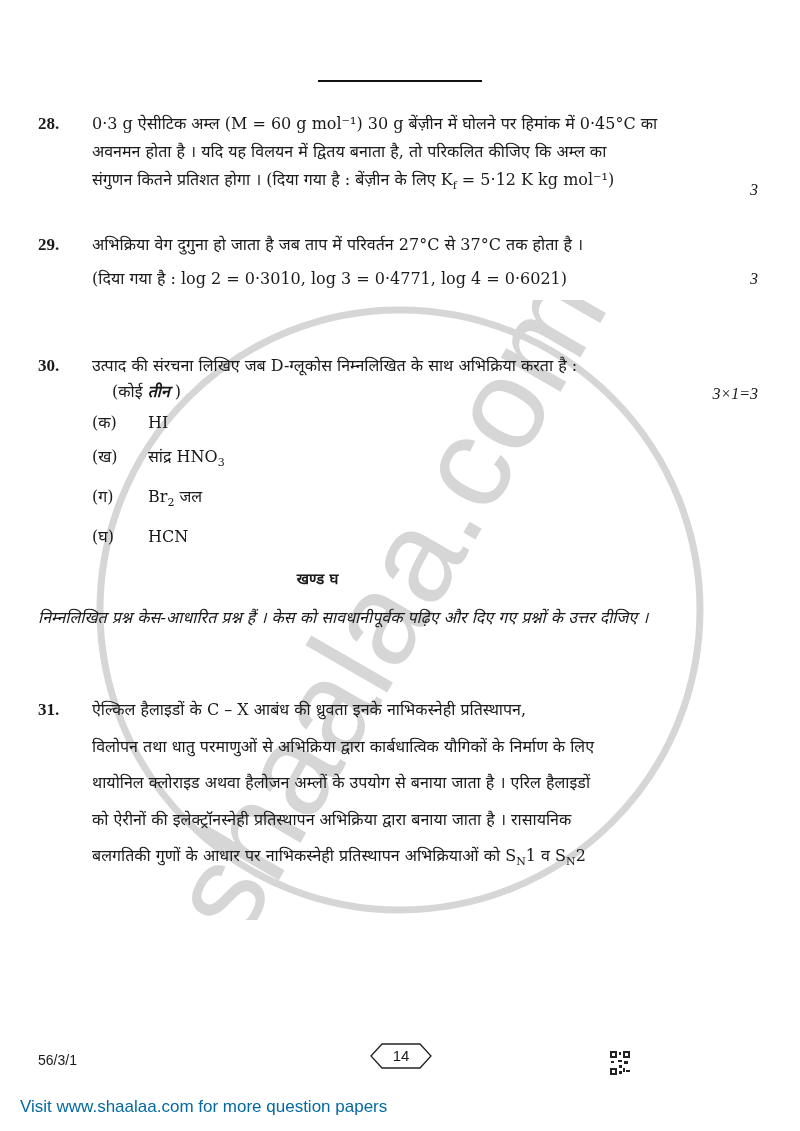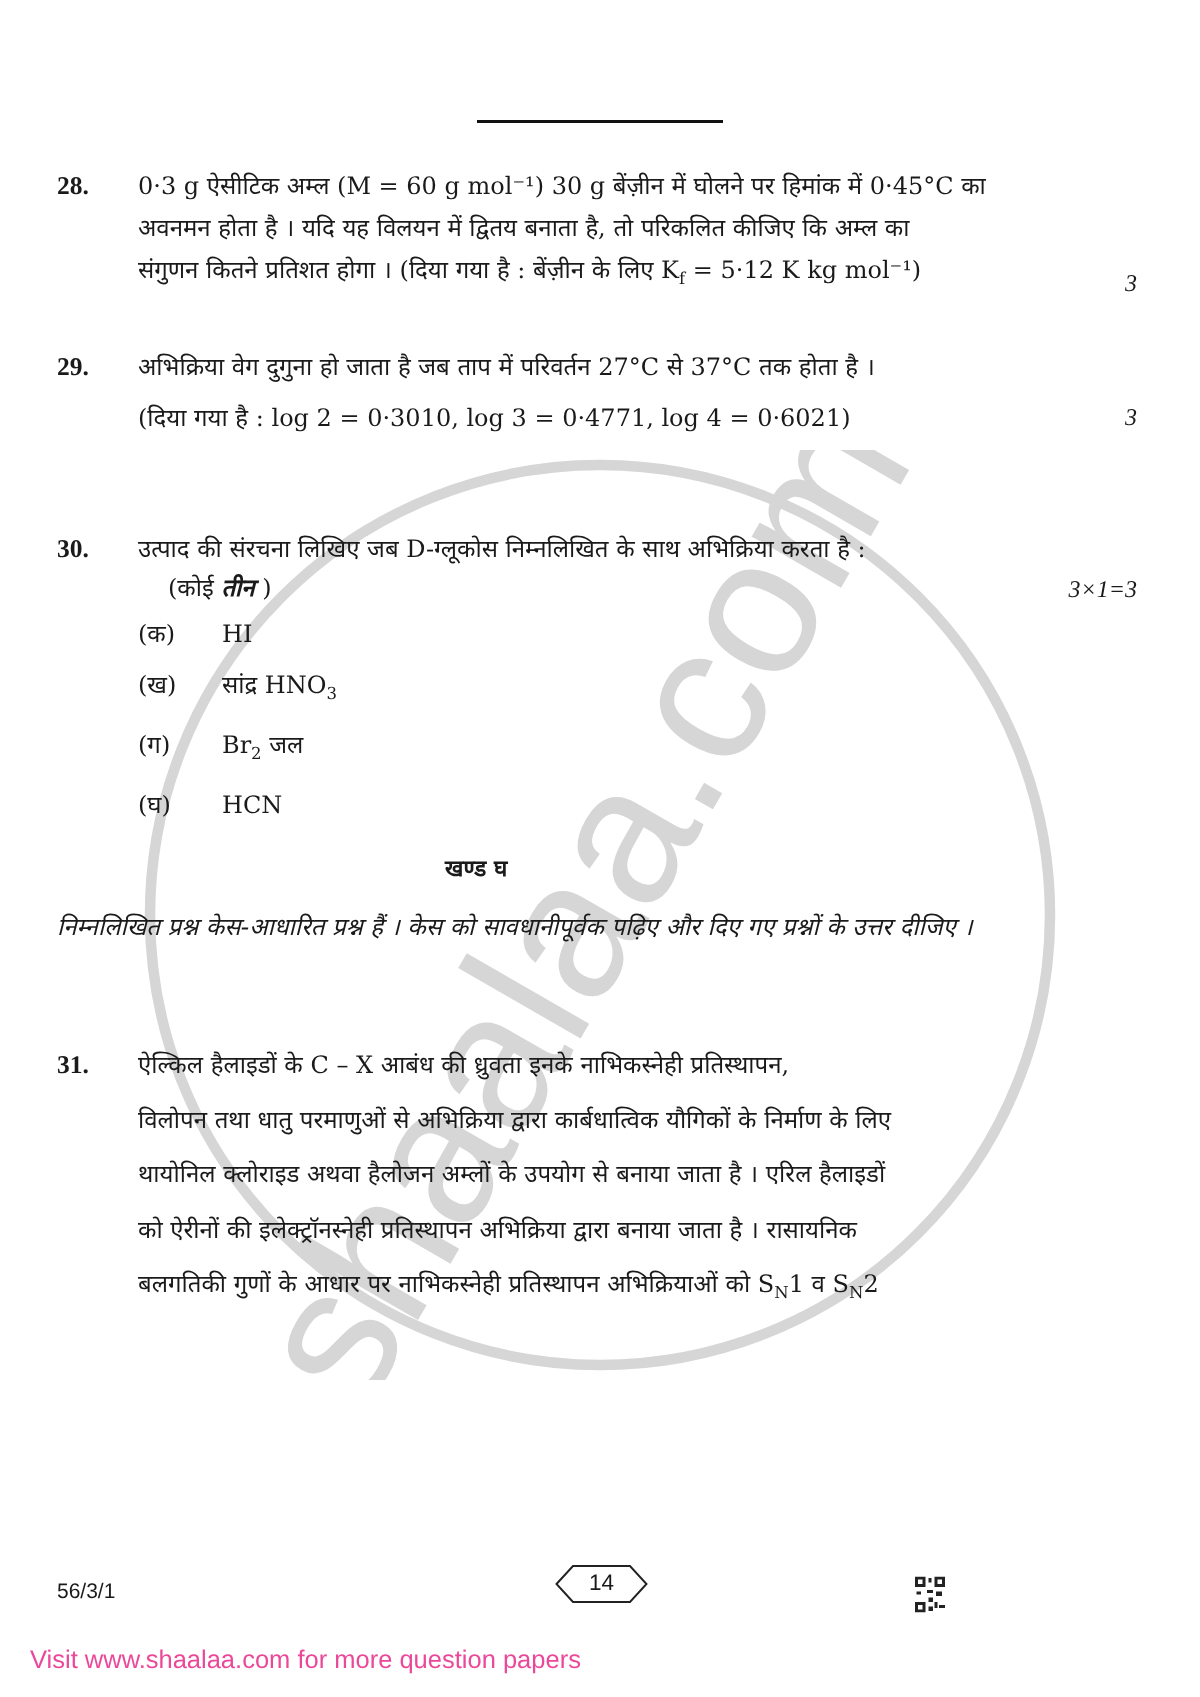--- a/index.html
+++ b/index.html
@@ -13,21 +13,21 @@
   .marks { position:absolute; right:0; font-style:italic; font-family:"Liberation Serif",serif; font-size:16px; }
   .opt { display:flex; margin-left:54px; line-height:34px; }
   .opt-label { width:56px; }
   sub, sup { font-size:11px; }
   .section-title { position:absolute; left:0; width:635px; top:568px; text-align:center; font-weight:bold; font-family:"DejaVu Sans",sans-serif; font-size:15px; }
   .instr { position:absolute; left:38px; width:690px; top:604px; font-style:italic; font-size:16px; line-height:28px; font-family:"DejaVu Sans",sans-serif; }
   .footer-code { position:absolute; left:38px; top:1052px; font-family:"Liberation Sans",sans-serif; font-size:14px; }
   .page-num { position:absolute; left:370px; top:1043px; width:62px; height:26px; }
   .page-num span { position:absolute; left:0; top:0; width:62px; line-height:26px; text-align:center; font-family:"Liberation Sans",sans-serif; font-size:15px; }
   .qr { position:absolute; left:610px; top:1051px; width:20px; height:24px; }
-  .visit { position:absolute; left:20px; top:1097px; font-family:"Liberation Sans",sans-serif; font-size:17px; color:#ec4899; }
+  .visit { position:absolute; left:20px; top:1097px; font-family:"Liberation Sans",sans-serif; font-size:17px; color:#0369a1; }
 </style>
 </head>
 <body>
 
 <div class="top-rule"></div>
 
 <svg class="watermark" viewBox="0 0 620 620">
   <circle cx="310" cy="310" r="300" fill="none" stroke="#d6d6d6" stroke-width="7"></circle>
   <text x="310" y="340" text-anchor="middle" transform="rotate(-60 310 310)" font-family="Liberation Sans, sans-serif" font-size="130" fill="#d6d6d6">shaalaa.com</text>
 </svg>

